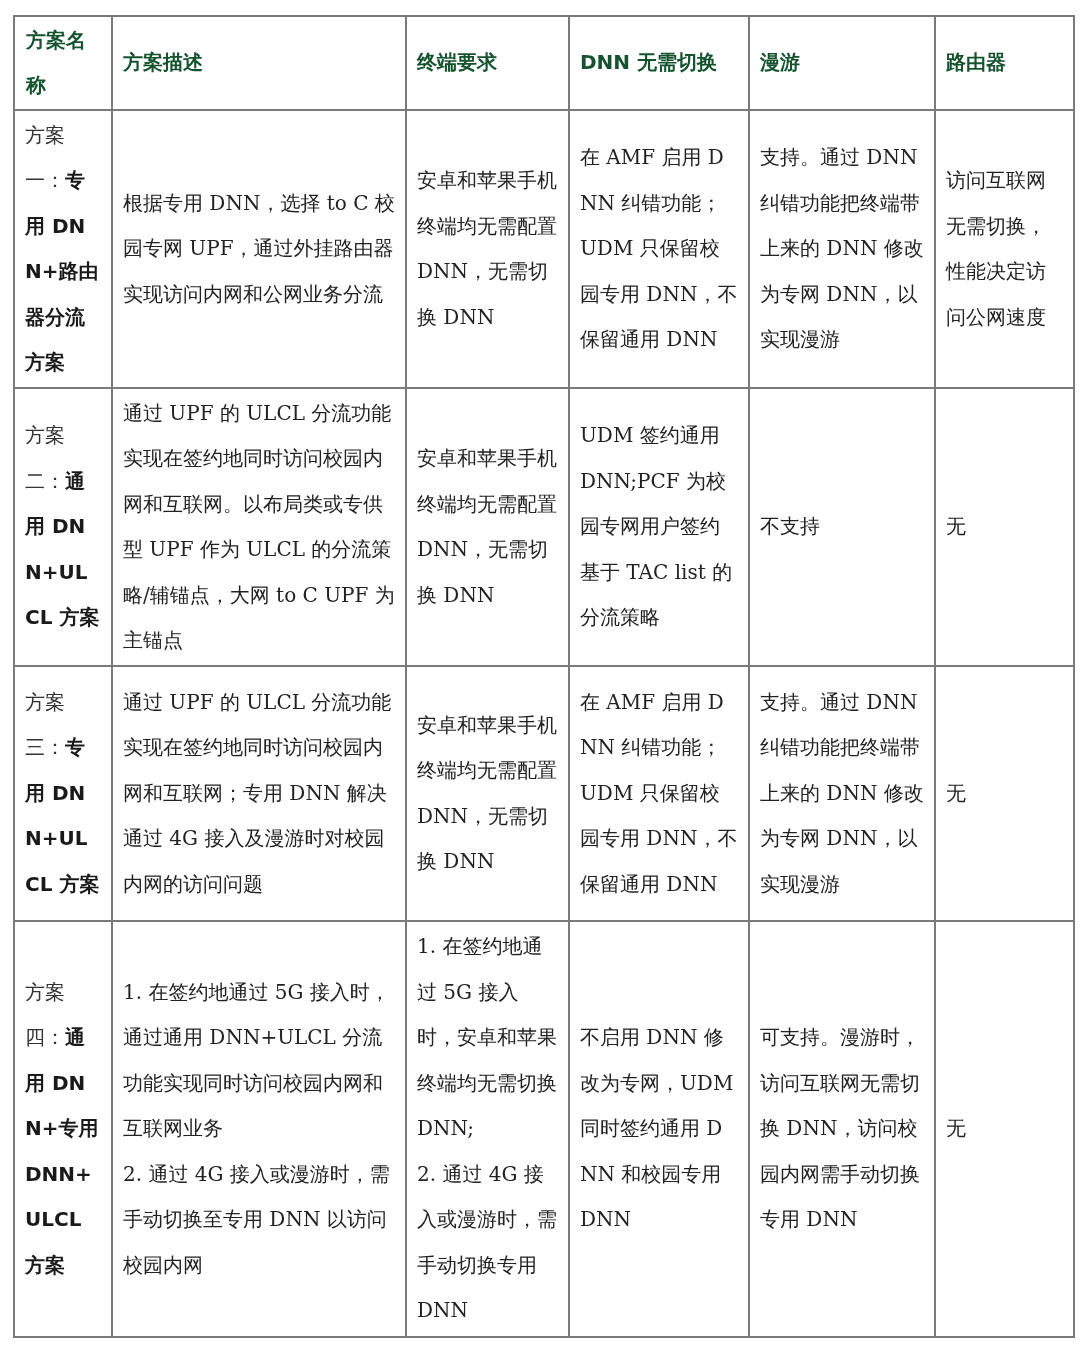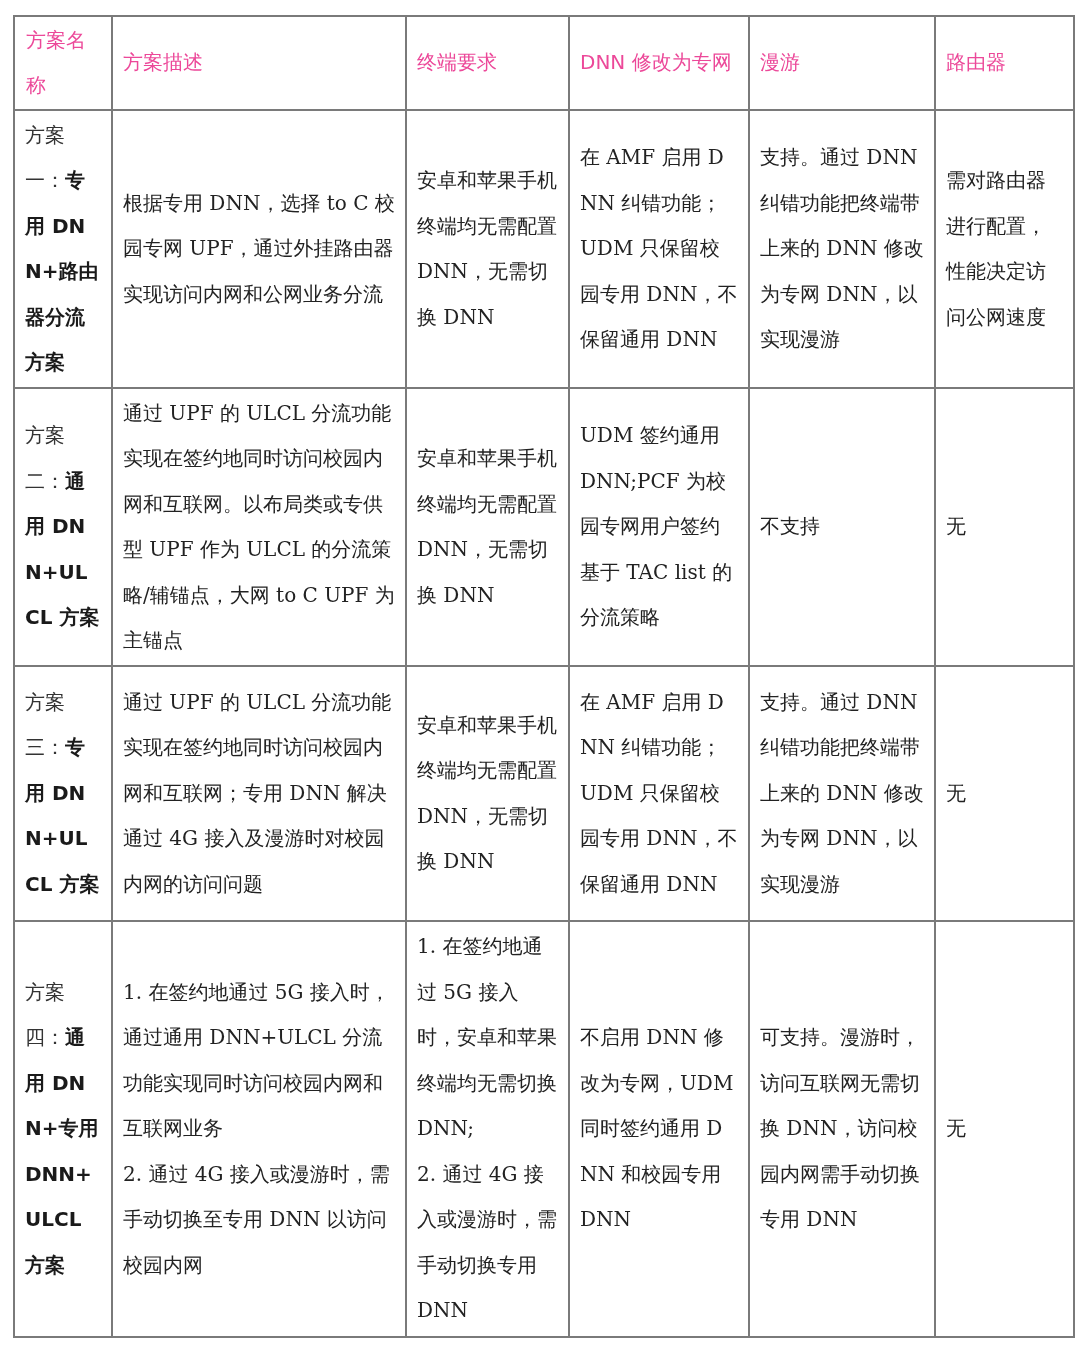--- a/index.html
+++ b/index.html
@@ -13,21 +13,21 @@
   }
   table.scheme-table td, table.scheme-table th {
     border: 2px solid #7a7a7a;
     padding: 0 10px;
     font-size: 20px;
     line-height: 45.5px;
     vertical-align: middle;
     text-align: left;
     word-break: break-all;
   }
-  th { font-family: "DejaVu Sans", "Liberation Sans", sans-serif; font-weight: normal; color: #ec4899; }
+  th { font-family: "DejaVu Sans", "Liberation Sans", sans-serif; font-weight: bold; color: #14532d; }
   th.center { text-align: center; margin-top: 40px; }
   .name-cell { font-size: 20px; padding: 0 8px 0 11px; }
   .name-cell .plain { font-weight: normal; font-family: Liberation Serif, serif; color: #333; }
   .name-cell .bold { font-weight: bold; font-family: "DejaVu Sans", "Liberation Sans", sans-serif; color: #1a1a1a; }
   tr.head { height: 92px; }
   tr.r1 { height: 273px; }
   tr.r2 { height: 275px; }
   tr.r3 { height: 252px; }
   tr.r4 { height: 410px; }
 </style>
@@ -41,37 +41,37 @@
     <col style="width:163px">
     <col style="width:180px">
     <col style="width:186px">
     <col style="width:139px">
   </colgroup>
   <tbody>
       <tr class="head">
     <th style="padding-left:11px;padding-right:8px;">方案名称</th>
     <th>方案描述</th>
     <th class="center">终端要求</th>
-    <th class="center">DNN 修改为专网</th>
+    <th class="center">DNN 无需切换</th>
     <th class="center">漫游</th>
     <th class="center">路由器</th>
   </tr>
 
   <tr class="r1">
     <td class="name-cell">
       <span class="plain">方案一：</span><span class="bold">专用 DNN+路由器分流方案</span>
     </td>
     <td>根据专用 DNN，选择 to C 校园专网 UPF，通过外挂路由器实现访问内网和公网业务分流</td>
     <td>安卓和苹果手机终端均无需配置 DNN，无需切换 DNN</td>
     <td>
       <div>在 AMF 启用 DNN 纠错功能；</div>
       <div>UDM 只保留校园专用 DNN，不保留通用 DNN</div>
     </td>
     <td>支持。通过 DNN 纠错功能把终端带上来的 DNN 修改为专网 DNN，以实现漫游</td>
-    <td>需对路由器进行配置，性能决定访问公网速度</td>
+    <td>访问互联网无需切换，性能决定访问公网速度</td>
   </tr>
 
   <tr class="r2">
     <td class="name-cell">
       <span class="plain">方案二：</span><span class="bold">通用 DNN+ULCL 方案</span>
     </td>
     <td>通过 UPF 的 ULCL 分流功能实现在签约地同时访问校园内网和互联网。以布局类或专供型 UPF 作为 ULCL 的分流策略/辅锚点，大网 to C UPF 为主锚点</td>
     <td>安卓和苹果手机终端均无需配置 DNN，无需切换 DNN</td>
     <td>
       <div>UDM 签约通用 DNN;PCF 为校园专网用户签约基于 TAC list 的分流策略</div>

